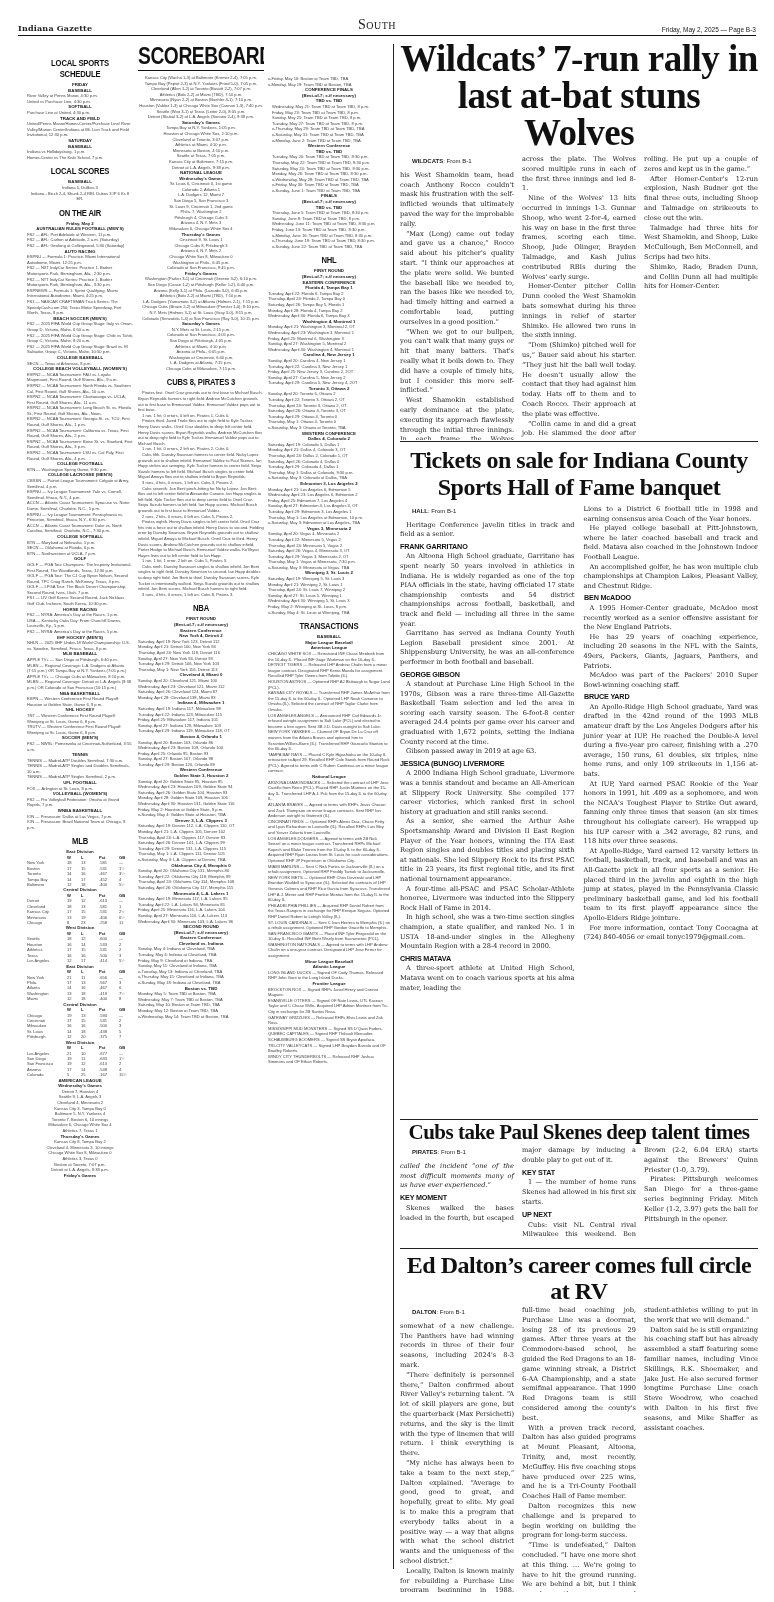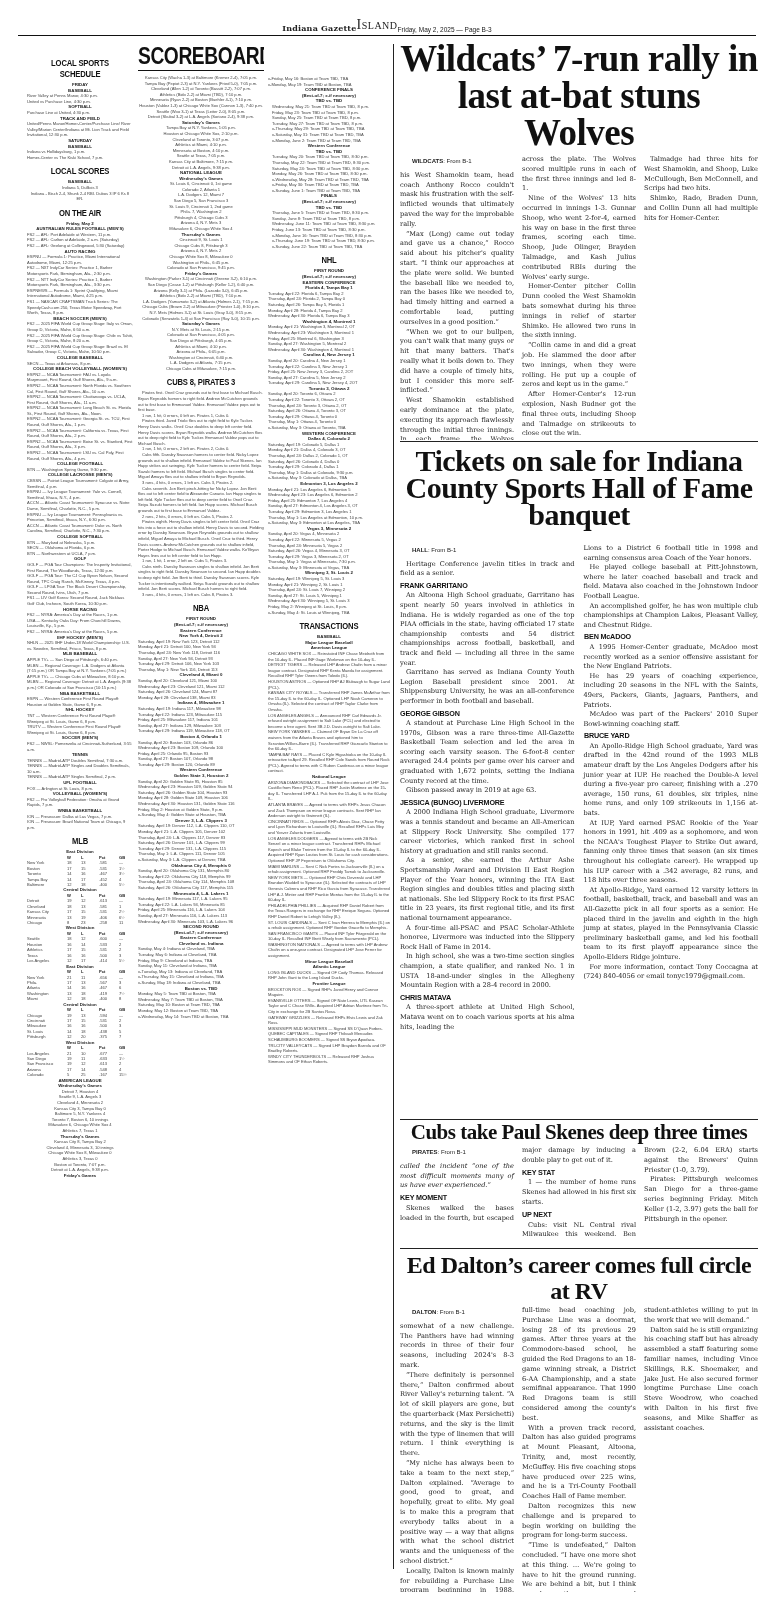--- a/index.html
+++ b/index.html
@@ -1,17 +1,17 @@
 <!DOCTYPE html>
 <html><head>
 <meta charset="utf-8">
 <style>
 *{box-sizing:border-box;margin:0;padding:0}
 body{width:774px;height:1602px;background:#fff;color:#222;font-family:"Liberation Serif",serif;overflow:hidden;position:relative}
-.masthead{position:absolute;left:18px;top:18px;width:488px;height:18px;border-bottom:1px solid #111;display:flex;justify-content:center;align-items:flex-end;padding-bottom:2px;width:738px}
+.masthead{position:absolute;left:18px;top:18px;width:488px;height:18px;border-bottom:1px solid #111;display:flex;justify-content:space-between;align-items:flex-end;padding-bottom:2px;width:738px}
 .mh-paper{font-family:"DejaVu Serif",serif;font-size:8px;font-weight:bold;letter-spacing:0.2px}
 .mh-section{font-family:"Liberation Serif",serif;font-size:14px;font-variant:small-caps;letter-spacing:0.5px}
 .mh-date{font-family:"Liberation Sans",sans-serif;font-size:6.5px}
 .col{position:absolute;font-family:"Liberation Sans",sans-serif;font-size:4.1px;line-height:5.6px;color:#444;overflow:hidden}
 .c1{left:27px;top:52px;width:106px;height:1555px}
 .c2{left:138px;top:44px;width:126px;height:1555px}
 .c3{left:268px;top:44px;width:122px;height:1555px}
 .hd-big{font-family:"Liberation Sans",sans-serif;font-weight:bold;font-size:9px;line-height:11px;text-align:center;color:#111;letter-spacing:-0.2px;transform:scaleX(0.85);margin:6px 0 2px}
 .hd-sub{font-weight:bold;text-align:center;color:#222;font-size:4.4px}
 .ctr{text-align:center}
@@ -28,21 +28,21 @@
 .cols2{display:grid;grid-template-columns:repeat(2,1fr);column-gap:9px;font-family:"DejaVu Serif",serif;font-size:6.6px;line-height:9.6px;color:#222;text-align:justify}
 .cols3 p,.cols2 p{text-indent:6px}
 .subhd{font-family:"Liberation Sans",sans-serif;font-weight:bold;font-size:8px;color:#111;margin:2px 0 1px;letter-spacing:-0.2px;transform:scaleX(0.9);transform-origin:left}
 .rule{position:absolute;left:400px;width:358px;height:1px;background:#222}
 </style>
 </head>
 <body>
 
 <header class="masthead">
   <span class="mh-paper">Indiana Gazette</span>
-  <span class="mh-section">Island</span>
+  <span class="mh-section">South</span>
   <span class="mh-date">Friday, May 2, 2025  —  Page B-3</span>
 </header>
 
 <section class="col c1">
   <div class="hd-big">LOCAL SPORTS SCHEDULE</div>
   <div>
       <div class="hd-sub">FRIDAY</div>
       <div class="hd-sub">BASEBALL</div>
       <div>River Valley at Penns Manor, 4:30 p.m.</div>
       <div>United vs Purchase Line, 4:30 p.m.</div>
@@ -654,49 +654,50 @@
   <h1 class="headline" style="font-size:37px;line-height:37px;margin-bottom:4px">Wildcats’ 7-run rally in last at-bat stuns Wolves</h1>
   <div class="cols3">
     <div id="wc-body" style="grid-column:1/4;column-count:3;column-gap:8px;height:300px;column-fill:auto">
         <div class="jump"><b>WILDCATS</b><span>: From B-1</span></div>
         <p style="text-indent: 0px;">his West Shamokin team, head coach Anthony Rocco couldn't mask his frustration with the self-inflicted wounds that ultimately paved the way for the improbable rally.</p>
         <p style="text-indent: 6px;">“Max (Long) came out today and gave us a chance,” Rocco said about his pitcher's quality start. “I think our approaches at the plate were solid. We bunted the baseball like we needed to, ran the bases like we needed to, had timely hitting and earned a comfortable lead, putting ourselves in a good position.”</p>
         <p style="text-indent: 6px;">“When we got to our bullpen, you can't walk that many guys or hit that many batters. That's really what it boils down to. They did have a couple of timely hits, but I consider this more self-inflicted.”</p>
         <p style="text-indent: 6px;">West Shamokin established early dominance at the plate, executing its approach flawlessly through the initial three innings. In each frame, the Wolves consistently pushed runners across the plate. The Wolves scored multiple runs in each of the first three innings and led 8-1.</p>
         <p style="text-indent: 6px;">Nine of the Wolves' 13 hits occurred in innings 1-3. Gunnar Shoop, who went 2-for-4, earned his way on base in the first three frames, scoring each time. Shoop, Jude Olinger, Brayden Talmadge, and Kash Julius contributed RBIs during the Wolves' early surge.</p>
         <p style="text-indent: 6px;">Homer-Center pitcher Collin Dunn cooled the West Shamokin bats somewhat during his three innings in relief of starter Shimko. He allowed two runs in the sixth inning.</p>
+        <p style="text-indent: 6px;">“Dom (Shimko) pitched well for us,” Bauer said about his starter. “They just hit the ball well today. He doesn't usually allow the contact that they had against him today. Hats off to them and to Coach Rocco. Their approach at the plate was effective.</p>
         <p style="text-indent: 6px;">“Collin came in and did a great job. He slammed the door after two innings, when they were rolling. He put up a couple of zeros and kept us in the game.”</p>
         <p style="text-indent: 6px;">After Homer-Center's 12-run explosion, Nash Budner got the final three outs, including Shoop and Talmadge on strikeouts to close out the win.</p>
         <p style="text-indent: 6px;">Talmadge had three hits for West Shamokin, and Shoop, Luke McCullough, Ben McConnell, and Scrips had two hits.</p>
         <p style="text-indent: 6px;">Shimko, Rado, Braden Dunn, and Collin Dunn all had multiple hits for Homer-Center.</p>
       </div>
   </div>
 </article>
 <div class="rule" style="top:441px"></div>
 
 <article class="art" style="top:447px;height:670px;overflow:hidden">
-  <h1 class="headline" style="font-size:30px;line-height:27px;margin-bottom:16px">Tickets on sale for Indiana County Sports Hall of Fame banquet</h1>
+  <h1 class="headline" style="font-size:24px;line-height:27px;margin-bottom:4px">Tickets on sale for Indiana County Sports Hall of Fame banquet</h1>
   <div class="cols2">
     <div>
       <div class="jump"><b>HALL</b><span>: From B-1</span></div>
       <div>
           <p style="text-indent: 6px;">Heritage Conference javelin titles in track and field as a senior.</p>
           <div class="subhd">FRANK GARRITANO</div>
           <p style="text-indent: 6px;">An Altoona High School graduate, Garritano has spent nearly 50 years involved in athletics in Indiana. He is widely regarded as one of the top PIAA officials in the state, having officiated 17 state championship contests and 54 district championships across football, basketball, and track and field — including all three in the same year.</p>
           <p style="text-indent: 6px;">Garritano has served as Indiana County Youth Legion Baseball president since 2001. At Shippensburg University, he was an all-conference performer in both football and baseball.</p>
           <div class="subhd">GEORGE GIBSON</div>
           <p style="text-indent: 6px;">A standout at Purchase Line High School in the 1970s, Gibson was a rare three-time All-Gazette Basketball Team selection and led the area in scoring each varsity season. The 6-foot-8 center averaged 24.4 points per game over his career and graduated with 1,672 points, setting the Indiana County record at the time.</p>
           <p style="text-indent: 6px;">Gibson passed away in 2019 at age 63.</p>
           <div class="subhd">JESSICA (BUNGO) LIVERMORE</div>
           <p style="text-indent: 6px;">A 2000 Indiana High School graduate, Livermore was a tennis standout and became an All-American at Slippery Rock University. She compiled 177 career victories, which ranked first in school history at graduation and still ranks second.</p>
           <p style="text-indent: 6px;">As a senior, she earned the Arthur Ashe Sportsmanship Award and Division II East Region Player of the Year honors, winning the ITA East Region singles and doubles titles and placing sixth at nationals. She led Slippery Rock to its first PSAC title in 23 years, its first regional title, and its first national tournament appearance.</p>
           <p style="text-indent: 6px;">A four-time all-PSAC and PSAC Scholar-Athlete honoree, Livermore was inducted into the Slippery Rock Hall of Fame in 2014.</p>
           <p style="text-indent: 6px;">In high school, she was a two-time section singles champion, a state qualifier, and ranked No. 1 in USTA 18-and-under singles in the Allegheny Mountain Region with a 28-4 record in 2000.</p>
           <div class="subhd">CHRIS MATAVA</div>
-          <p style="text-indent: 6px;">A three-sport athlete at United High School, Matava went on to coach various sports at his alma hits, leading the</p>
+          <p style="text-indent: 6px;">A three-sport athlete at United High School, Matava went on to coach various sports at his alma mater, leading the</p>
         </div>
     </div>
     <div>
         <p style="text-indent: 0px;">Lions to a District 6 football title in 1998 and earning consensus area Coach of the Year honors.</p>
         <p style="text-indent: 6px;">He played college baseball at Pitt-Johnstown, where he later coached baseball and track and field. Matava also coached in the Johnstown Indoor Football League.</p>
         <p style="text-indent: 6px;">An accomplished golfer, he has won multiple club championships at Champion Lakes, Pleasant Valley, and Chestnut Ridge.</p>
         <div class="subhd">BEN McADOO</div>
         <p style="text-indent: 6px;">A 1995 Homer-Center graduate, McAdoo most recently worked as a senior offensive assistant for the New England Patriots.</p>
         <p style="text-indent: 6px;">He has 29 years of coaching experience, including 20 seasons in the NFL with the Saints, 49ers, Packers, Giants, Jaguars, Panthers, and Patriots.</p>
         <p style="text-indent: 6px;">McAdoo was part of the Packers' 2010 Super Bowl-winning coaching staff.</p>
@@ -704,21 +705,21 @@
         <p style="text-indent: 6px;">An Apollo-Ridge High School graduate, Yard was drafted in the 42nd round of the 1993 MLB amateur draft by the Los Angeles Dodgers after his junior year at IUP. He reached the Double-A level during a five-year pro career, finishing with a .270 average, 150 runs, 61 doubles, six triples, nine home runs, and only 109 strikeouts in 1,156 at-bats.</p>
         <p style="text-indent: 6px;">At IUP, Yard earned PSAC Rookie of the Year honors in 1991, hit .409 as a sophomore, and won the NCAA's Toughest Player to Strike Out award, fanning only three times that season (an six times throughout his collegiate career). He wrapped up his IUP career with a .342 average, 82 runs, and 118 hits over three seasons.</p>
         <p style="text-indent: 6px;">At Apollo-Ridge, Yard earned 12 varsity letters in football, basketball, track, and baseball and was an All-Gazette pick in all four sports as a senior. He placed third in the javelin and eighth in the high jump at states, played in the Pennsylvania Classic preliminary basketball game, and led his football team to its first playoff appearance since the Apollo-Elders Ridge jointure.</p>
         <p style="text-indent: 6px;">For more information, contact Tony Coccagna at (724) 840-4056 or email tonyc1979@gmail.com.</p>
       </div>
   </div>
 </article>
 <div class="rule" style="top:1119px"></div>
 
 <article class="art" style="top:1121px;height:120px;overflow:hidden">
-  <h1 class="headline" style="font-size:21px;line-height:23px;margin-bottom:2px">Cubs take Paul Skenes deep three times</h1>
+  <h1 class="headline" style="font-size:21px;line-height:23px;margin-bottom:2px">Cubs take Paul Skenes deep talent times</h1>
   <div id="cubs-body" style="column-count:3;column-gap:8px;height:95px;column-fill:auto;font-family:'DejaVu Serif',serif;font-size:6.6px;line-height:9.8px;text-align:justify;color:#222">
     <div class="jump"><b>PIRATES</b><span>: From B-1</span></div>
     <div>
         <p style="text-indent: 0px; font-style: italic;">called the incident “one of the most difficult moments many of us have ever experienced.”</p>
         <div class="subhd">KEY MOMENT</div>
         <p style="text-indent: 6px;">Skenes walked the bases loaded in the fourth, but escaped major damage by inducing a double play to get out of it.</p>
         <div class="subhd">KEY STAT</div>
         <p style="text-indent: 6px;">1 — the number of home runs Skenes had allowed in his first six starts.</p>
         <div class="subhd">UP NEXT</div>
         <p style="text-indent: 6px;">Cubs: visit NL Central rival Milwaukee this weekend. Ben Brown (2-2, 6.04 ERA) starts against the Brewers' Quinn Priester (1-0, 3.79).</p>

